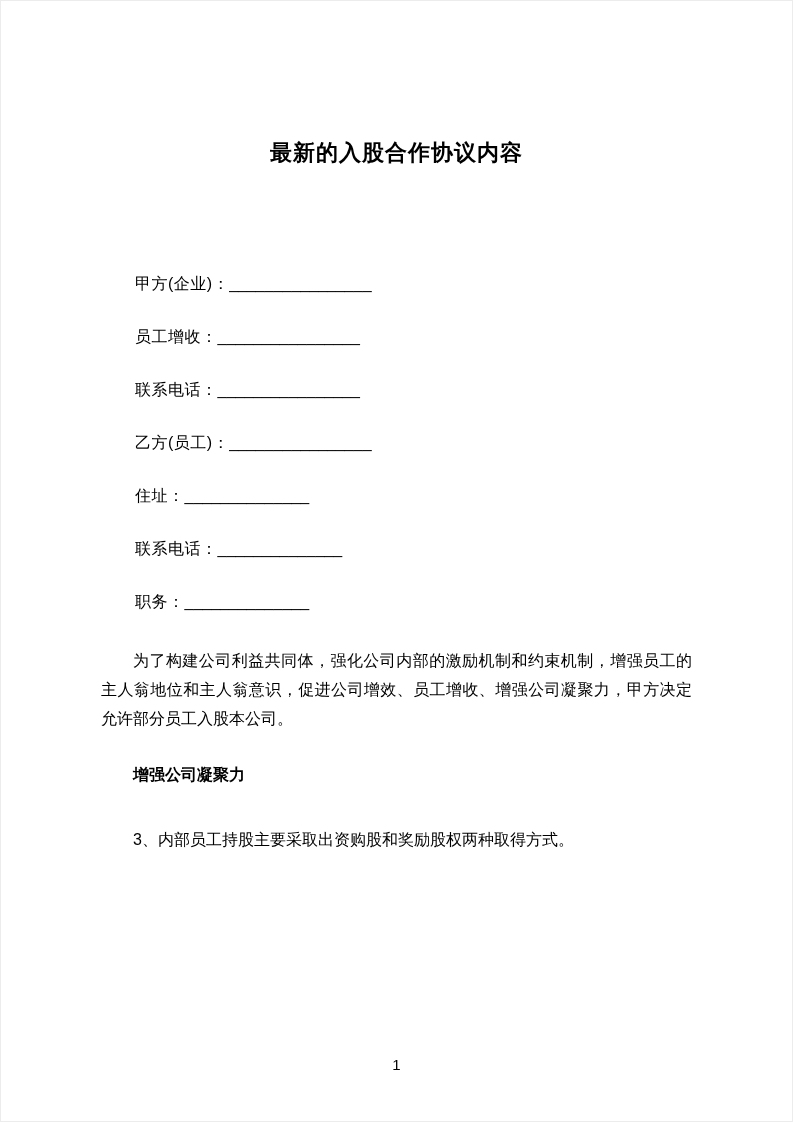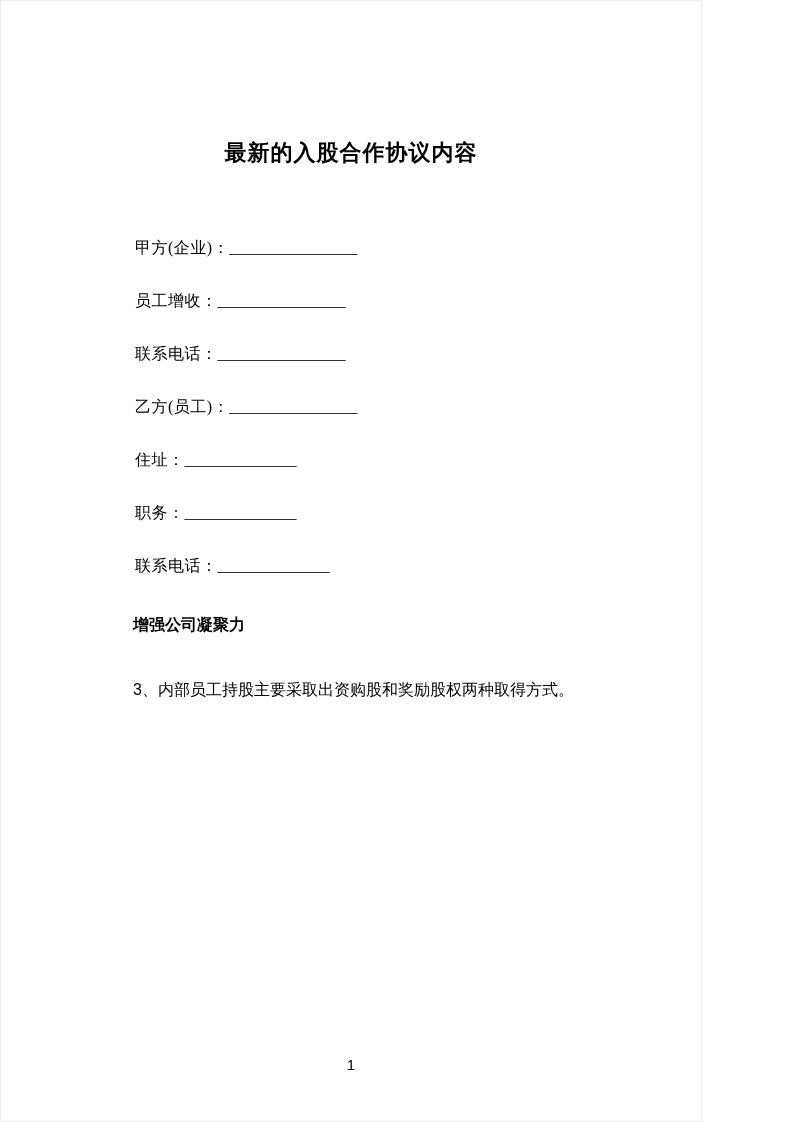--- a/index.html
+++ b/index.html
@@ -2,42 +2,41 @@
 <html><head>
 <meta charset="utf-8">
 <style>
   html, body {
     margin: 0;
     padding: 0;
     background: #ffffff;
   }
   .page {
     position: relative;
-    width: 702px;
+    width: 793px;
     height: 1122px;
     box-sizing: border-box;
     background: #ffffff;
     border: 1px solid #ececec;
     padding: 138px 100px 0 100px;
     font-family: "Liberation Sans", "DejaVu Sans", sans-serif;
     color: #000000;
     overflow: hidden;
   }
   .title {
     margin: 0;
     text-align: center;
     font-size: 22px;
     font-weight: bold;
     letter-spacing: 1px;
     line-height: 28px;
   }
   .fields {
-    margin-top: 72px;
+    margin-top: 108px;
     margin-left: 34px;
-    font-family: Liberation Serif, serif;
   }
   .field-row {
     font-size: 16px;
     line-height: 17px;
     margin-bottom: 36px;
     white-space: nowrap;
   }
   .field-label {
     letter-spacing: 0.5px;
   }
@@ -94,29 +93,30 @@
     <div class="field-row">
       <span class="field-label">乙方(员工)：</span><span class="blank">________________</span>
     </div>
 
     <div class="field-row">
       <span class="field-label">住址：</span><span class="blank">______________</span>
     </div>
 
 
     <div class="field-row">
-      <span class="field-label">职务：</span><span class="blank">______________</span>
+      <span class="field-label">联系电话：</span><span class="blank">______________</span>
     </div>
 
     <div class="field-row">
-      <span class="field-label">联系电话：</span><span class="blank">______________</span>
+      <span class="field-label">职务：</span><span class="blank">______________</span>
     </div>
 
   </div>
 
   <div class="body-text">
+    <p>为了构建公司利益共同体，强化公司内部的激励机制和约束机制，增强员工的主人翁地位和主人翁意识，促进公司增效、员工增收、增强公司凝聚力，甲方决定允许部分员工入股本公司。</p>
     <p class="heading">增强公司凝聚力</p>
     <p>3、内部员工持股主要采取出资购股和奖励股权两种取得方式。</p>
   </div>
 
   <div class="page-number">1</div>
 
 </div>
 
 </body></html>

